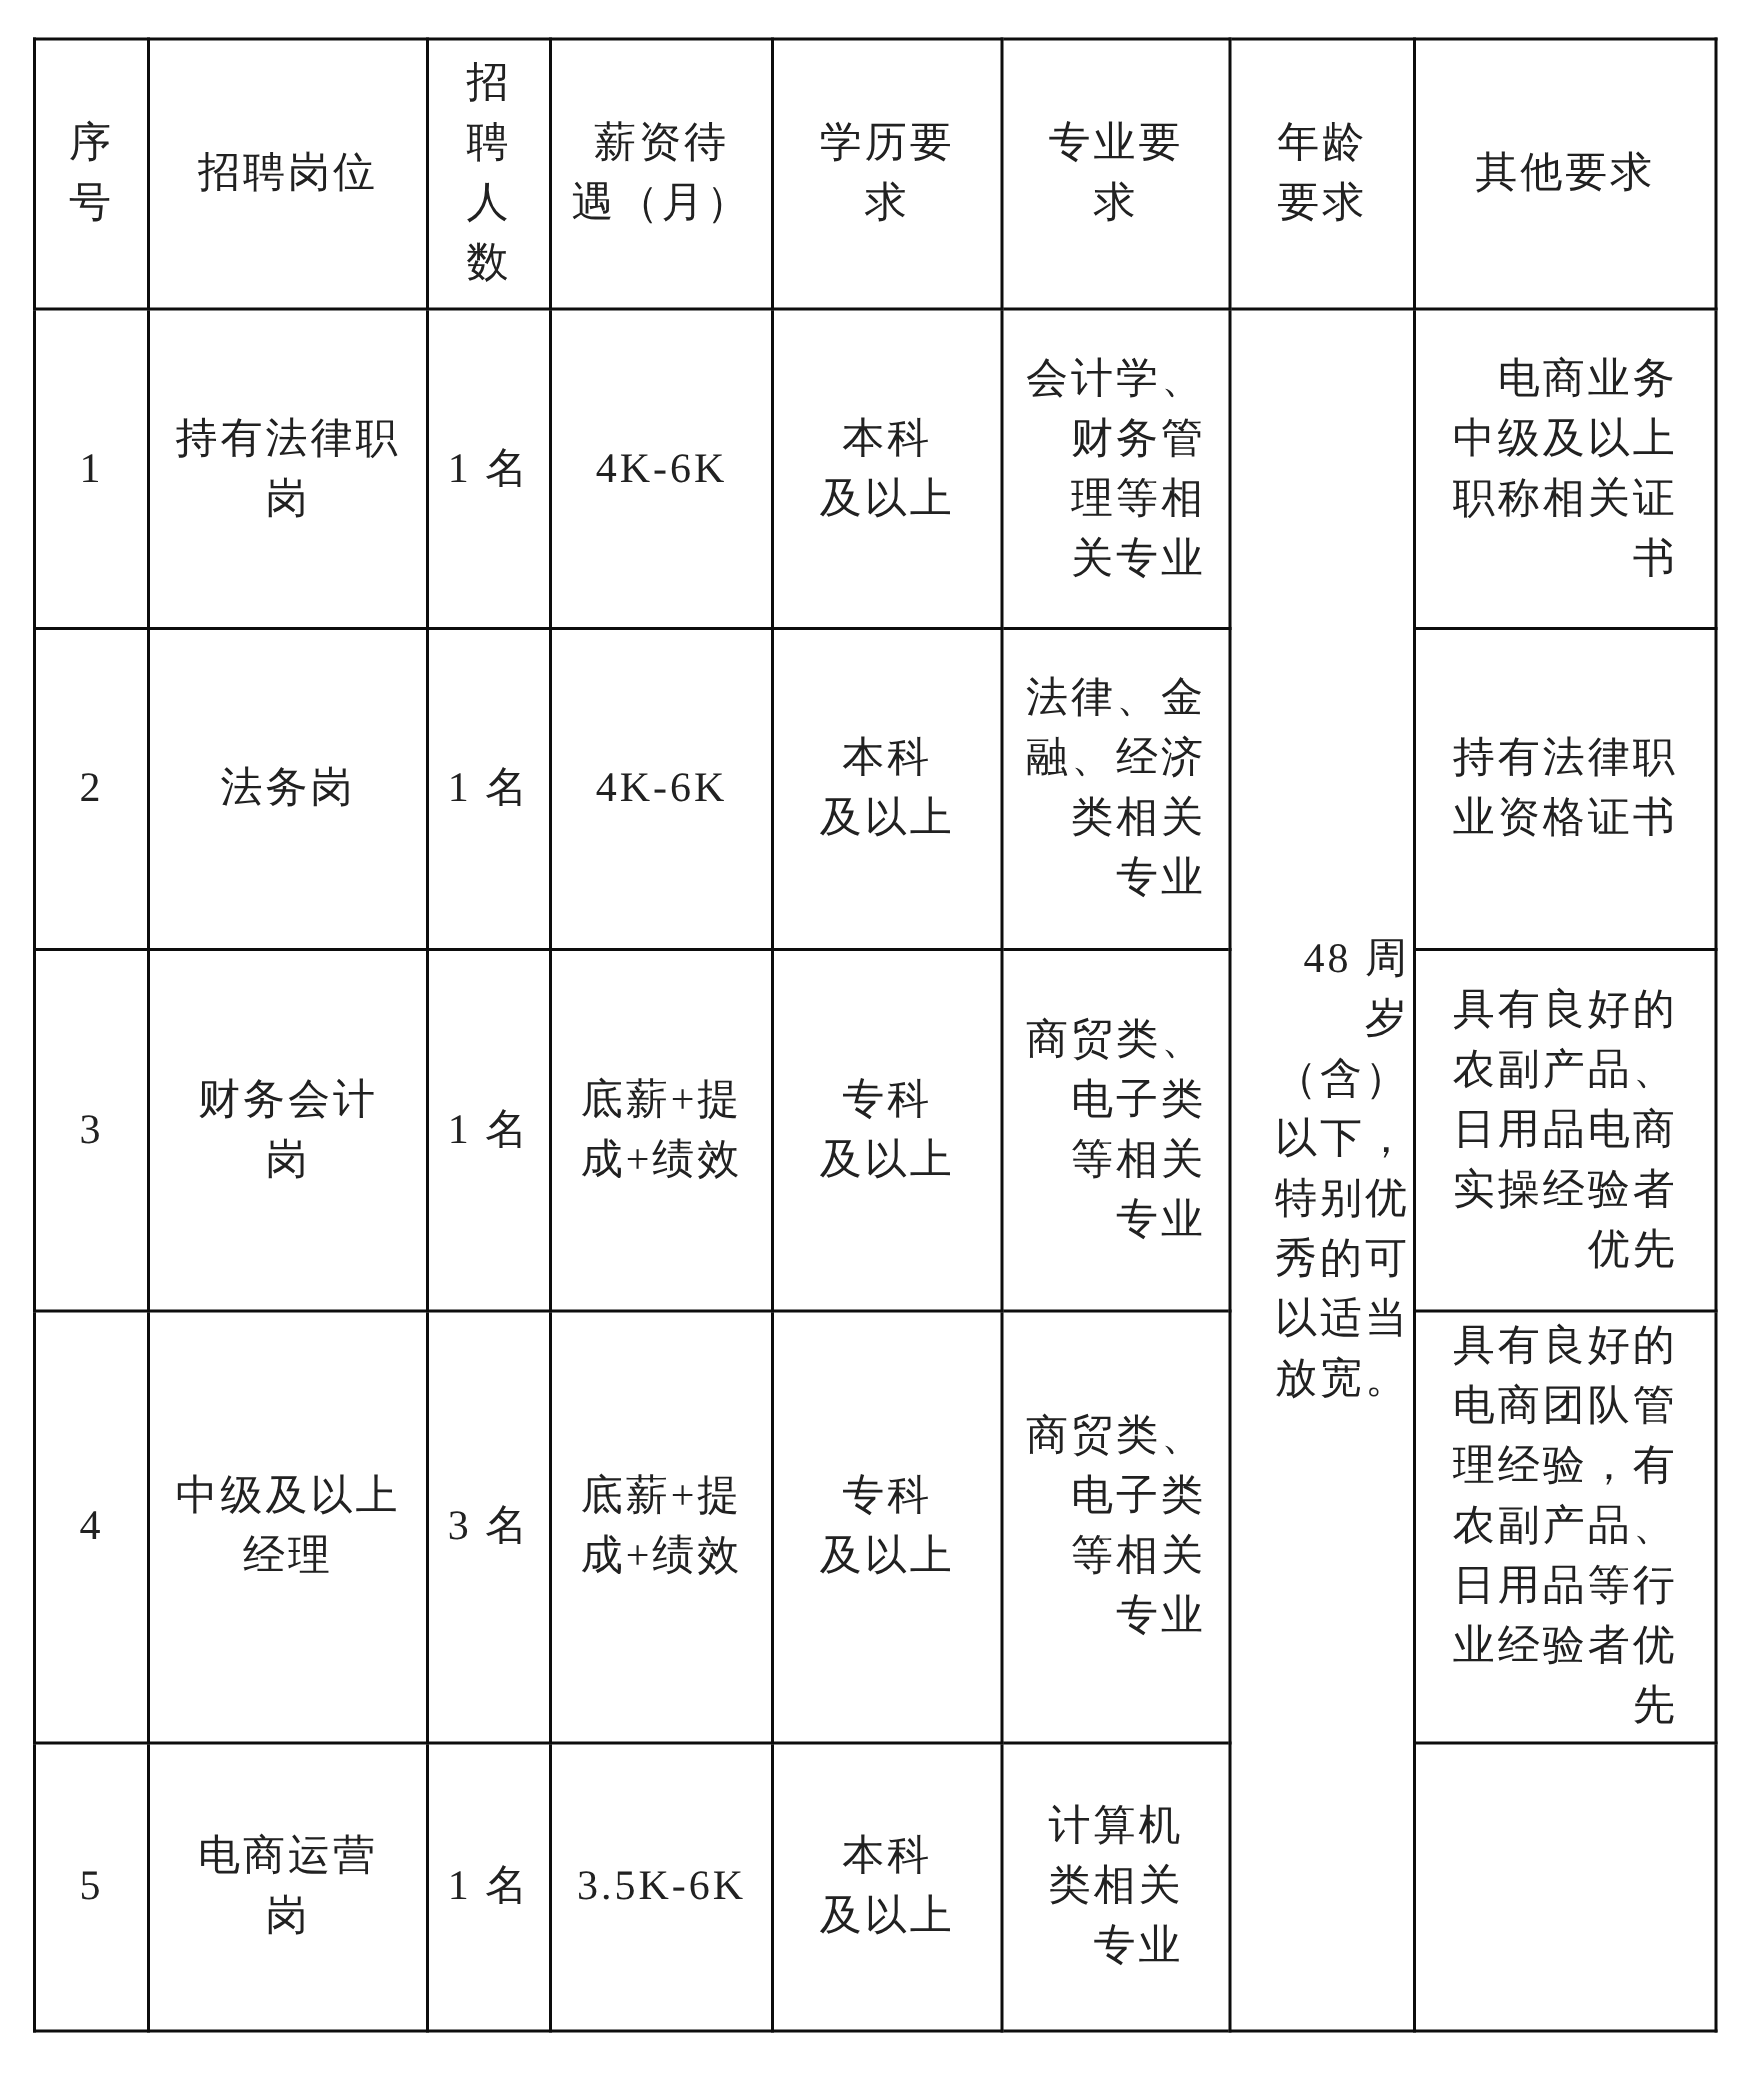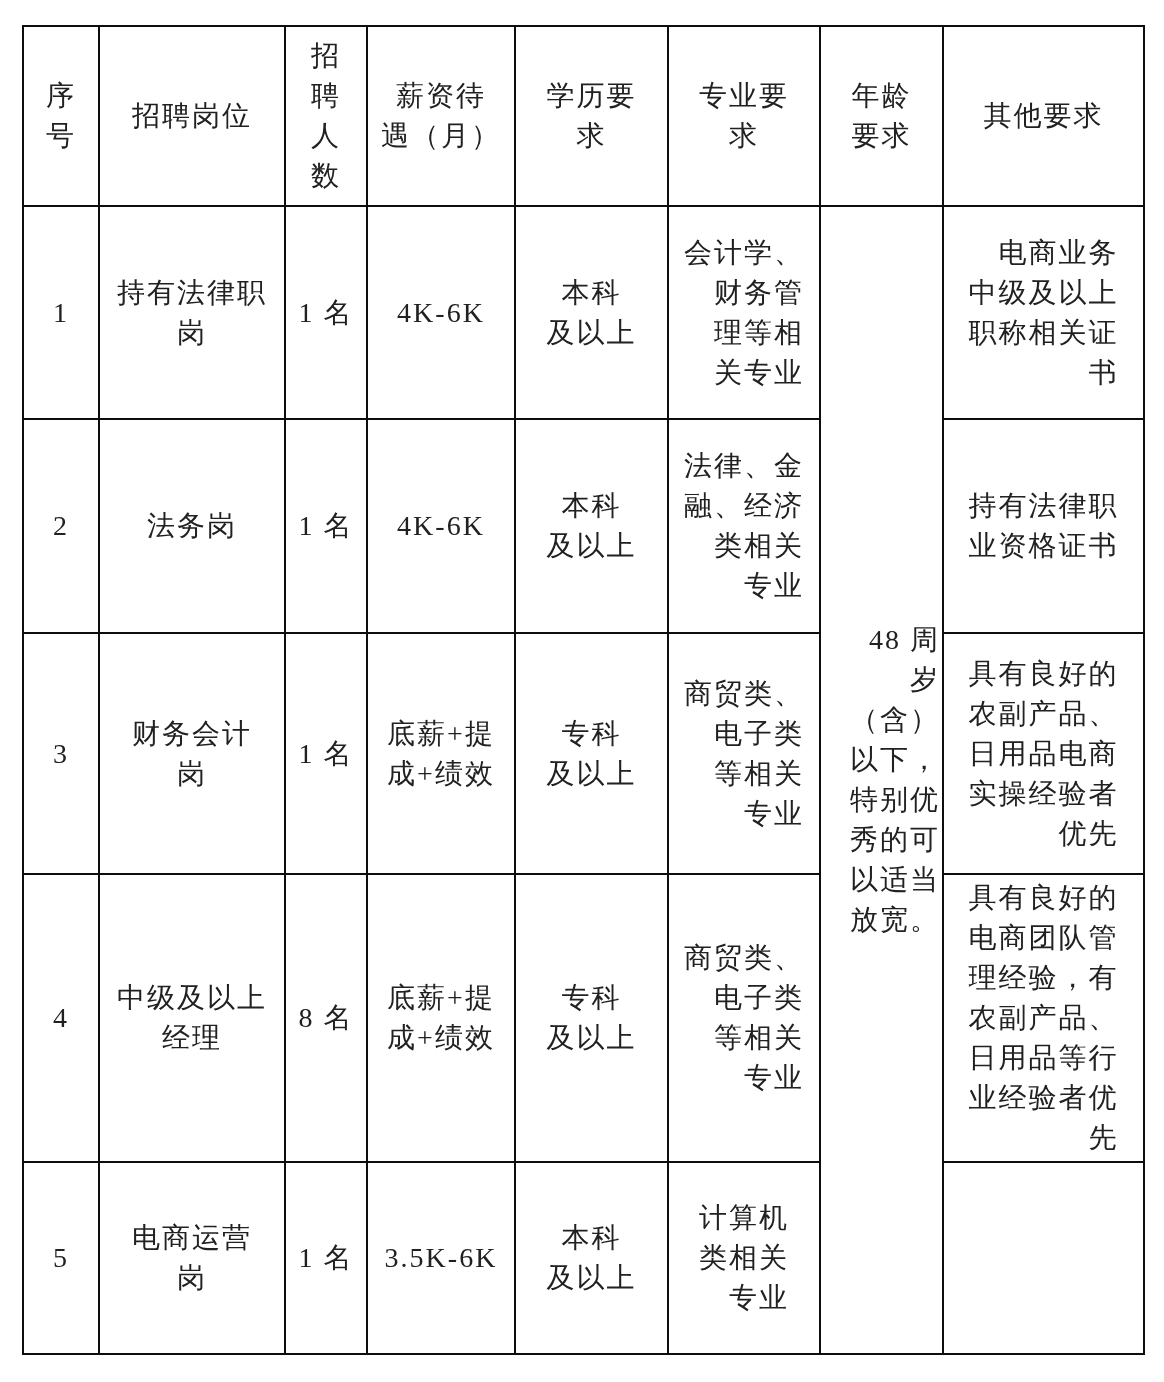--- a/index.html
+++ b/index.html
@@ -149,21 +149,21 @@
 农副产品、
 日用品电商
 实操经验者
 优先</span></td>
       </tr>
 
       <tr class="r-4">
         <td>4</td>
         <td class="pre">中级及以上
 经理</td>
-        <td>8 名</td>
+        <td>3 名</td>
         <td class="pre">底薪+提
 成+绩效</td>
         <td class="pre">专科
 及以上</td>
         <td><span class="left-block">商贸类、
 电子类
 等相关
 专业</span></td>
         <td><span class="left-block">具有良好的
 电商团队管

